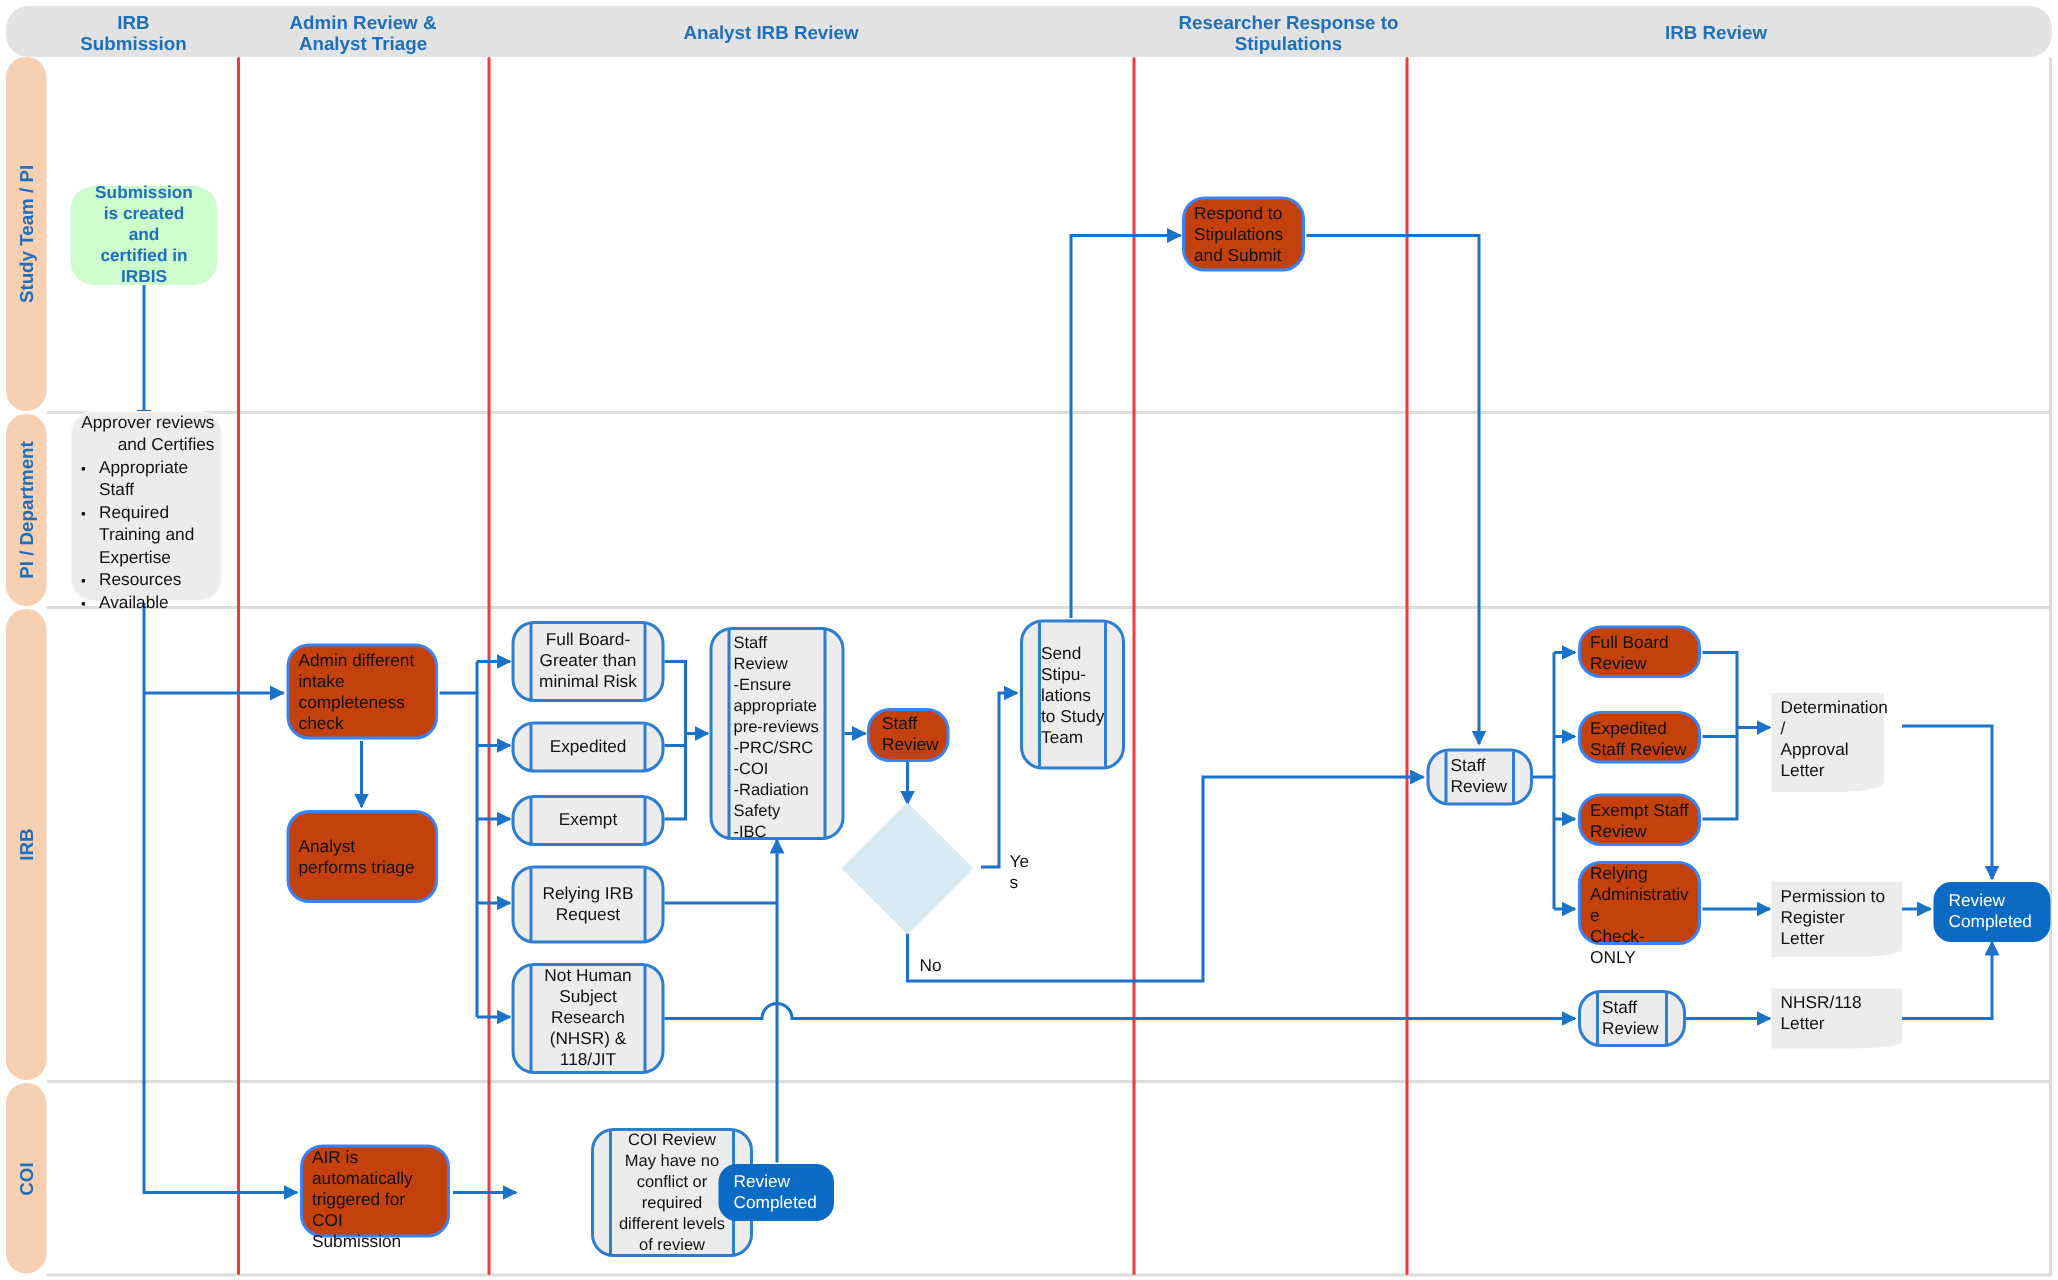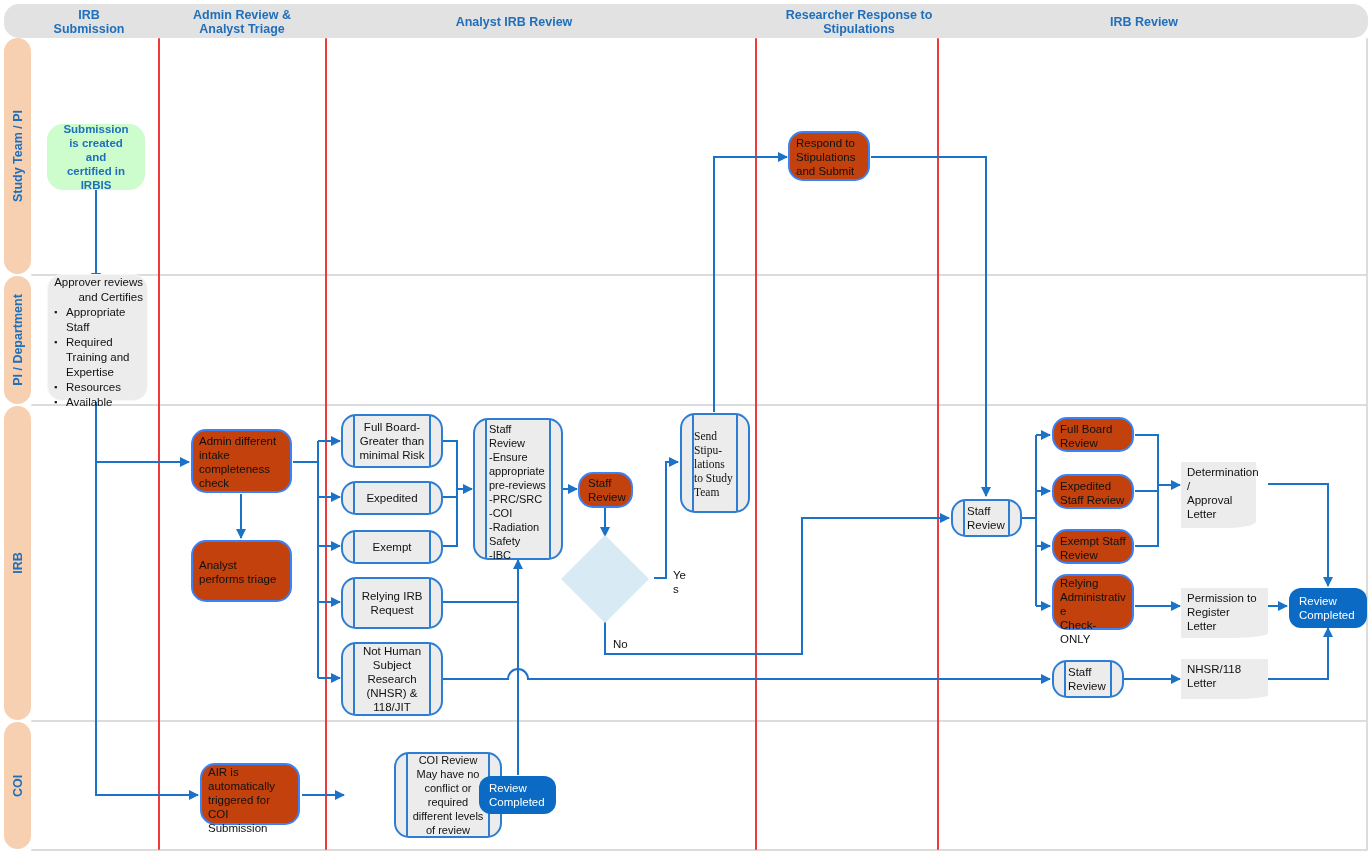--- a/index.html
+++ b/index.html
@@ -226,21 +226,21 @@
 
 <div class="abs diamond-wrap" style="left:559px;top:533px;">
   <svg width="92" height="92">
       <polygon points="46,2 90,46 46,90 2,46" fill="#d8eaf4"></polygon>
     </svg>
 </div>
 <div class="abs label" style="left:673px;top:568px;">Ye
 s</div>
 <div class="abs label" style="left:613px;top:637px;">No</div>
 
-<div class="abs proc left-text" style="left:680px;top:413px;width:70px;height:100px;"><span class="txt" style="padding-top:14px;padding-left:12px;font-family:Liberation Serif, serif;">Send
+<div class="abs proc left-text" style="left:680px;top:413px;width:70px;height:100px;"><span class="txt" style="padding-top:14px;padding-left:12px;">Send
 Stipu-
 lations
 to Study
 Team</span></div>
 
 <div class="abs proc left-text" style="left:951px;top:499px;width:71px;height:38px;"><span class="txt" style="padding-top:3px;">Staff
 Review</span></div>
 
 <div class="abs box" style="left:1052px;top:417px;width:82px;height:35px;">Full Board
 Review</div>

